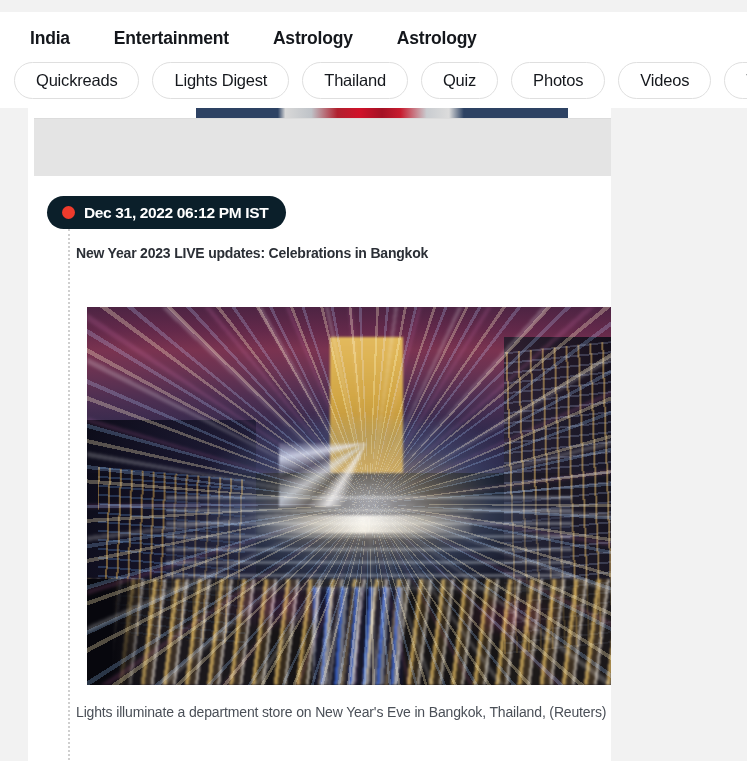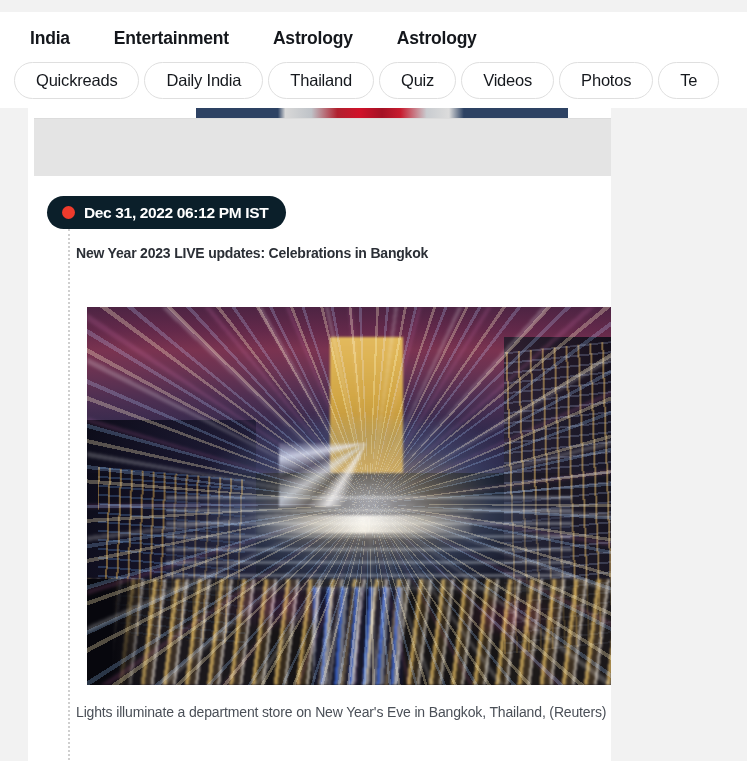--- a/index.html
+++ b/index.html
@@ -43,21 +43,21 @@
   }
 
   
   .chiprow {
     position: absolute; left: 0; top: 53px; width: 747px; height: 55px;
     background: #ffffff;
     overflow: hidden;
   }
   .chiprow-inner {
     display: flex; align-items: center; height: 55px;
-    padding-left: 14px; gap: 5px; white-space: nowrap;
+    padding-left: 14px; gap: 13px; white-space: nowrap;
   }
   .chip {
     flex: 0 0 auto;
     border: 1px solid #dfdfdf;
     border-radius: 22px;
     background: #fff;
     color: #15181d;
     font-size: 16.5px;
     letter-spacing: -0.2px;
     padding: 9px 21px 10px 21px;
@@ -315,25 +315,25 @@
     <div class="nav-tab">India</div>
     <div class="nav-tab">Entertainment</div>
     <div class="nav-tab">Astrology</div>
     <div class="nav-tab">Astrology</div>
   </div>
 </div>
 
 <div class="chiprow">
   <div class="chiprow-inner">
     <div class="chip">Quickreads</div>
-    <div class="chip">Daily India</div>
+    <div class="chip">Lights Digest</div>
     <div class="chip">Thailand</div>
     <div class="chip">Quiz</div>
+    <div class="chip">Photos</div>
     <div class="chip">Videos</div>
-    <div class="chip">Photos</div>
     <div class="chip">Te</div>
   </div>
 </div>
 
 <div class="page">
 
   <div class="left-gutter"></div>
   <div class="right-gutter"></div>
 
   <div class="card">

